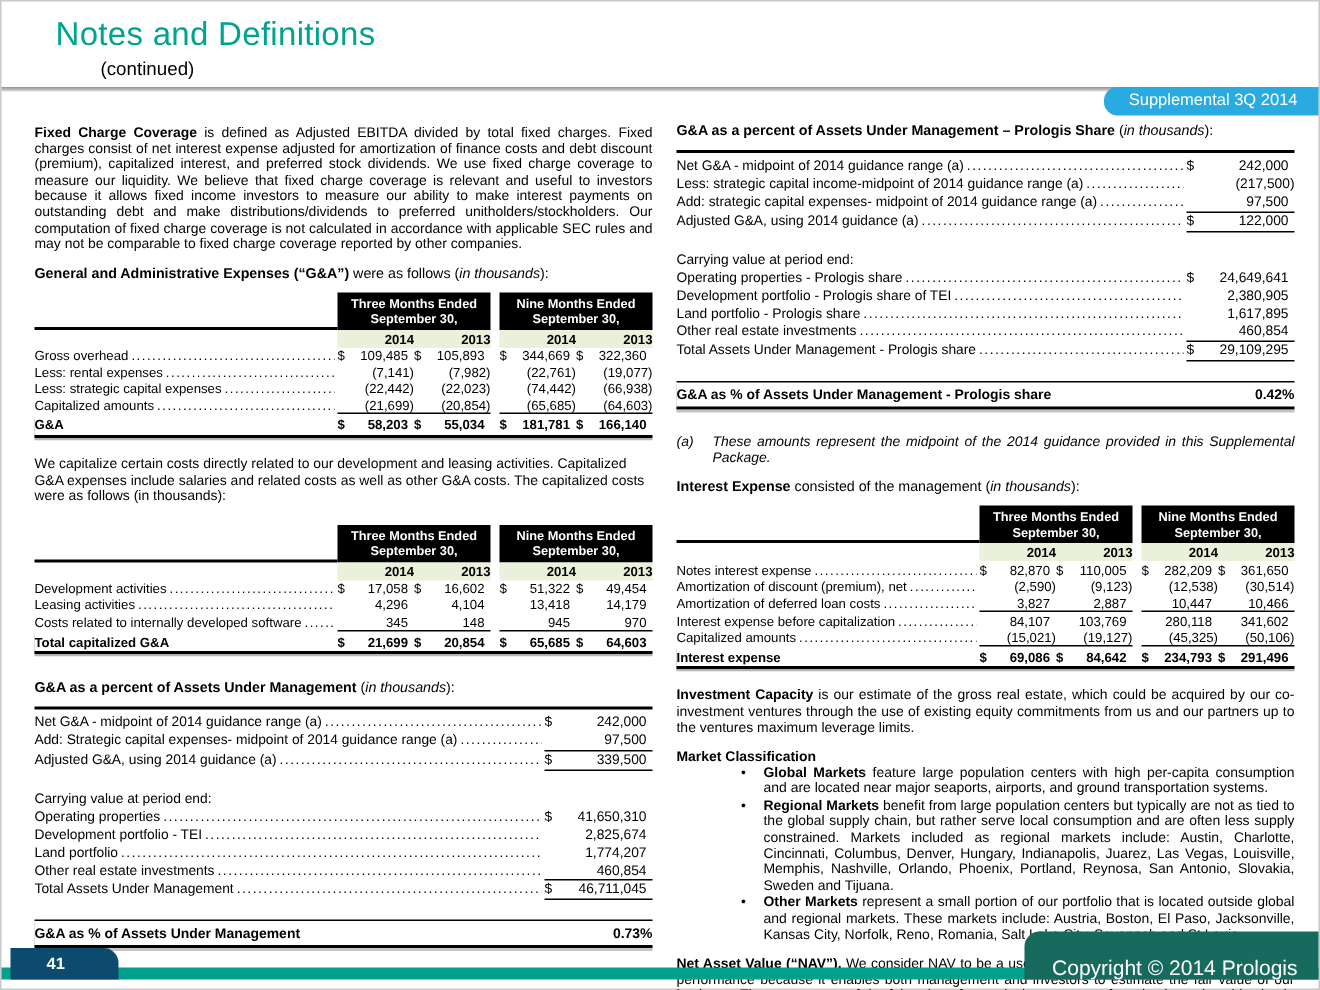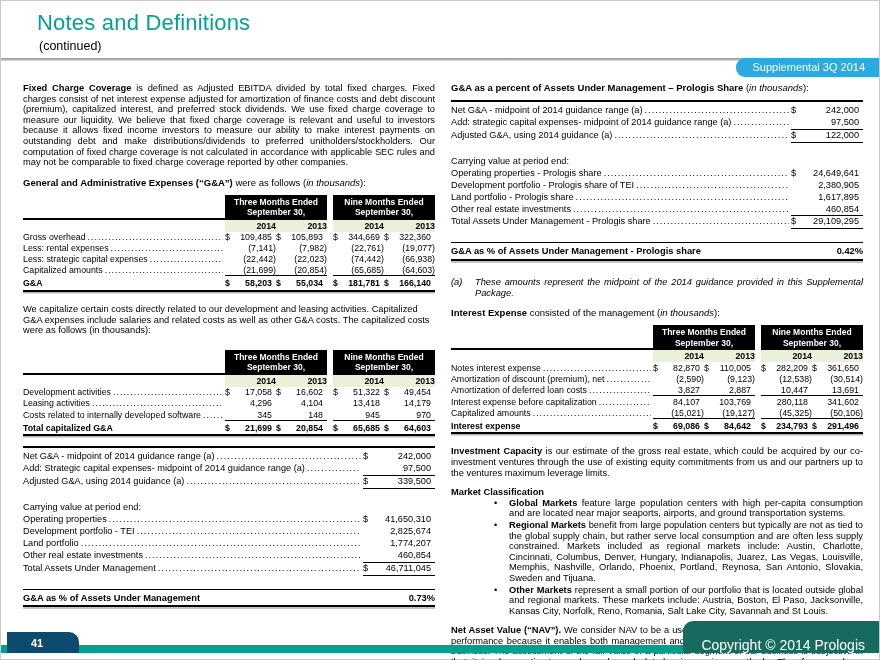--- a/index.html
+++ b/index.html
@@ -3,21 +3,21 @@
 <meta charset="utf-8">
 <style>
   * { box-sizing: border-box; margin: 0; padding: 0; }
   html,body { width:880px; height:660px; }
   body { font-family:"Liberation Sans", sans-serif; background:#fff; color:#000; position:relative; overflow:hidden; }
   .page { position:absolute; inset:0; border:1px solid #c9c9c9; background:#fff; }
 
   
   .hdr { padding:9px 0 0 36px; }
   .title { color:#00A48E; font-size:22px; font-weight:400; letter-spacing:.2px; }
-  .subtitle { font-size:12.5px; margin-top:3px; padding-left:2px; }
+  .subtitle { font-size:12.5px; margin-top:3px; padding-left:2px;margin-left:28px; }
   .hdr-rule { height:3px; margin-top:5px; background:linear-gradient(#8f8f8f,#dedede); }
   .badge-blue { position:absolute; right:0; top:57px; background:#29ABE2; color:#fff;
     font-size:11px; padding:3px 14px 4px 16px; border-radius:9px 0 0 9px; }
 
   
   .content { display:flex; gap:16px; padding:22px 18px 0 22px; }
   .col { width:412px; font-size:9.3px; line-height:1.14; }
   .just { text-align:justify; }
   p.body { margin:0 0 9px; }
   .b { font-weight:bold; }
@@ -411,20 +411,21 @@
                 </span>
                 <span class="cell">
                   <span class="cur">$</span>
                   <span class="num pad">64,603</span>
                 </span>
               </div>
             </div>
           </div>
       </div>
 
+      <p class="sect" style="margin-top:18px"><span>G&amp;A as a percent of Assets Under Management</span><span class="plain"> (</span><span class="i plain">in thousands</span><span class="plain">):</span></p>
 
       <div class="flist">
 
           <div class="lrow">
             <span>Net G&amp;A - midpoint of 2014 guidance range (a)</span>
             <span class="dots"></span>
             <span class="lval">
               <span class="lcur">$</span>
               <span class="lnum pad">242,000</span>
             </span>
@@ -517,20 +518,28 @@
 
           <div class="lrow">
             <span>Net G&amp;A - midpoint of 2014 guidance range (a)</span>
             <span class="dots"></span>
             <span class="lval">
               <span class="lcur">$</span>
               <span class="lnum pad">242,000</span>
             </span>
           </div>
 
+          <div class="lrow">
+            <span>Less: strategic capital income-midpoint of 2014 guidance range (a)</span>
+            <span class="dots"></span>
+            <span class="lval">
+              <span class="lcur"></span>
+              <span class="lnum">(217,500)</span>
+            </span>
+          </div>
 
           <div class="lrow u">
             <span>Add: strategic capital expenses- midpoint of 2014 guidance range (a)</span>
             <span class="dots"></span>
             <span class="lval">
               <span class="lcur"></span>
               <span class="lnum pad">97,500</span>
             </span>
           </div>
 
@@ -712,21 +721,21 @@
                 </span>
               </div>
               <div class="ggap"></div>
               <div class="grp cellpair">
                 <span class="cell">
                   <span class="cur"></span>
                   <span class="num pad">10,447</span>
                 </span>
                 <span class="cell">
                   <span class="cur"></span>
-                  <span class="num pad">13,691</span>
+                  <span class="num pad">10,466</span>
                 </span>
               </div>
             </div>
 
             <div class="frow">
               <div class="flabel">
                 <span>Interest expense before capitalization</span>
                 <span class="dots"></span>
               </div>
               <div class="grp cellpair">

